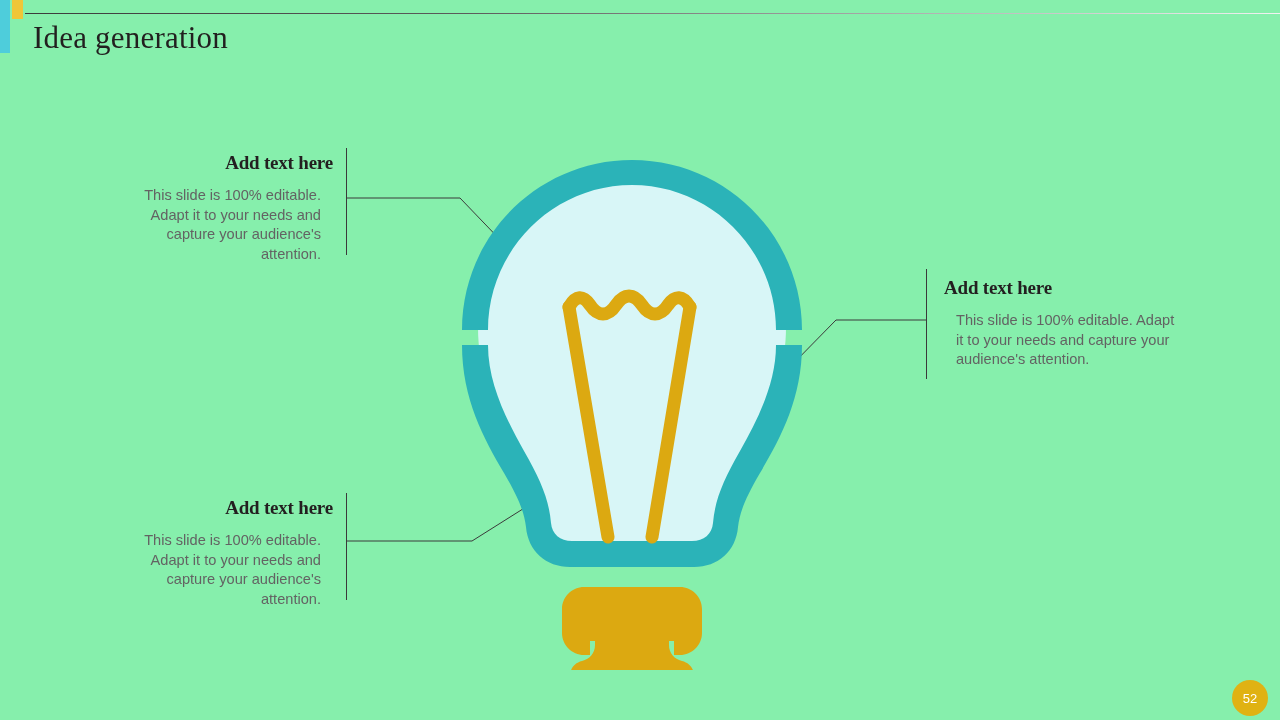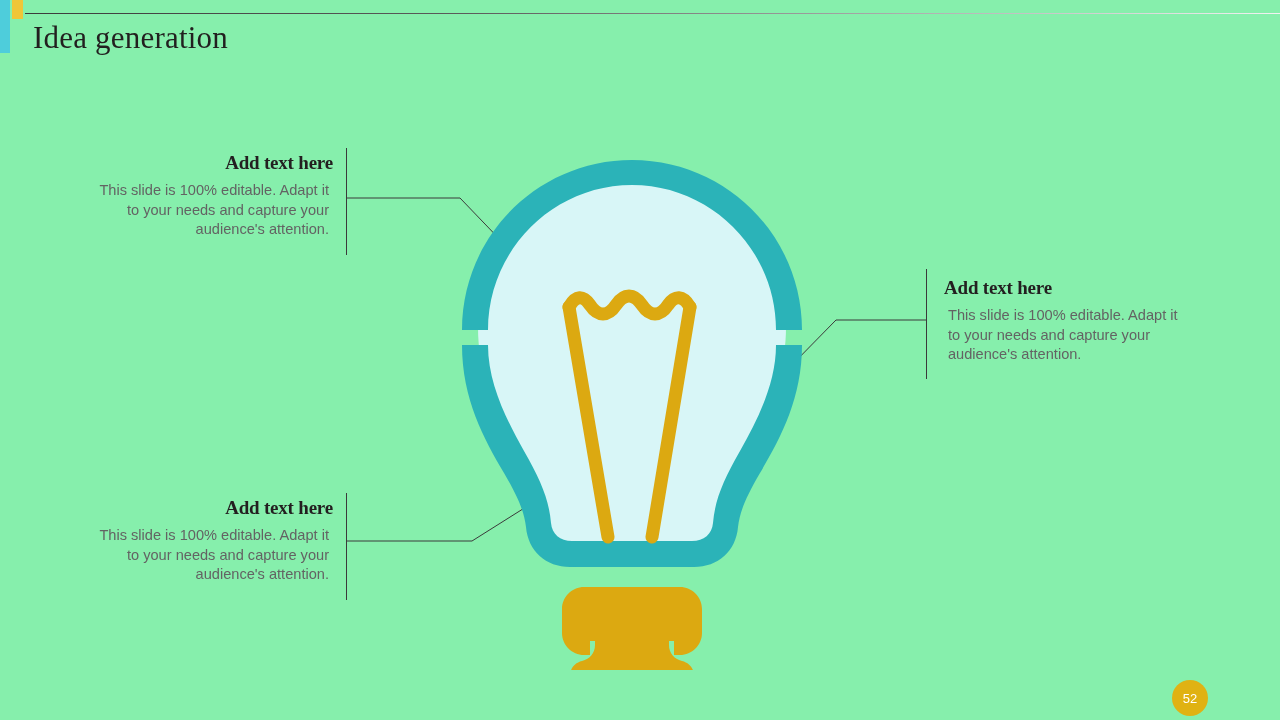--- a/index.html
+++ b/index.html
@@ -56,21 +56,21 @@
   .callout { position: absolute; }
   .callout h3 {
     margin: 0 0 7px 0;
     font-family: "Liberation Serif", serif;
     font-weight: bold;
     font-size: 19px;
     color: #231f20;
     letter-spacing: -0.2px;
   }
   .callout p {
-    margin: 4px;
+    margin: 12px;
     font-family: "Liberation Sans", sans-serif;
     font-size: 14.6px;
     line-height: 19.5px;
     color: #636363;
   }
   .callout.right-align { text-align: right; }
   .callout.left-align  { text-align: left; }
 
   #callout-1 { left: 93px;  top: 152px; width: 240px; }
   #callout-2 { left: 944px; top: 277px; width: 248px; }
@@ -99,21 +99,21 @@
     position: absolute;
     left: 452px;
     top: 155px;
     width: 360px;
     height: 515px;
   }
 
   
   .page-badge {
     position: absolute;
-    left: 1172px;
+    left: 1232px;
     top: 680px;
     width: 36px;
     height: 36px;
     border-radius: 50%;
     background: #E0B213;
     color: #ffffff;
     font-family: "Liberation Sans", sans-serif;
     font-size: 13px;
     display: flex;
     align-items: center;

